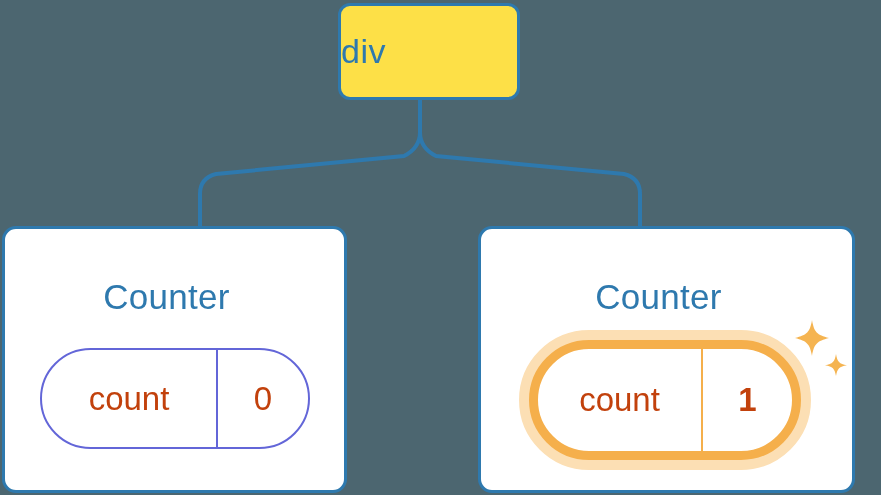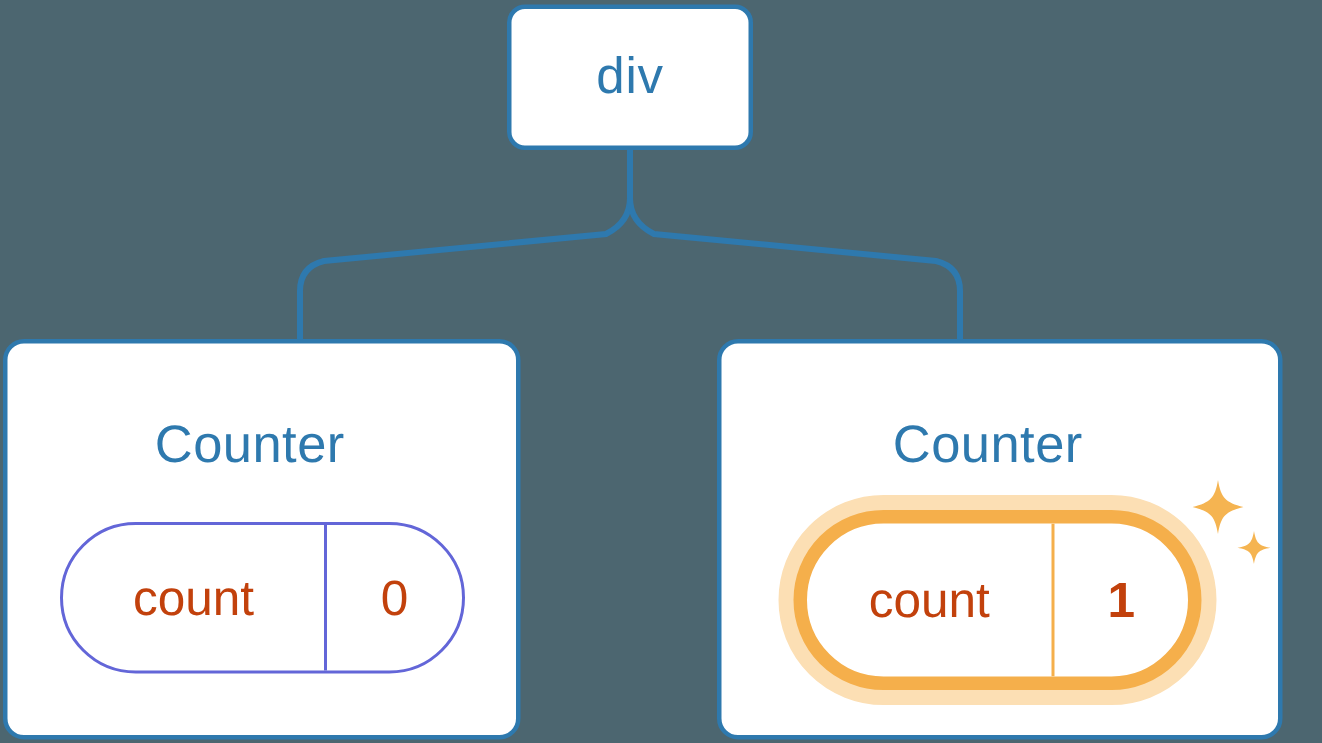--- a/index.html
+++ b/index.html
@@ -25,29 +25,29 @@
     width: 881px;
     height: 495px;
     pointer-events: none;
   }
 
   
   .node-root {
     position: absolute;
     left: 338px;
     top: 3px;
-    width: 164px;
+    width: 182px;
     height: 97px;
-    background: #ffffff;
+    background: #fde047;
     border: 3px solid #2e79ae;
     border-radius: 12px;
     box-sizing: border-box;
     display: flex;
     align-items: center;
-    justify-content: center;
+    justify-content: flex-start;
   }
   .node-root-label {
     font-size: 34px;
     color: #2e79ae;
     letter-spacing: 0.5px;
   }
 
   
   .card {
     position: absolute;

